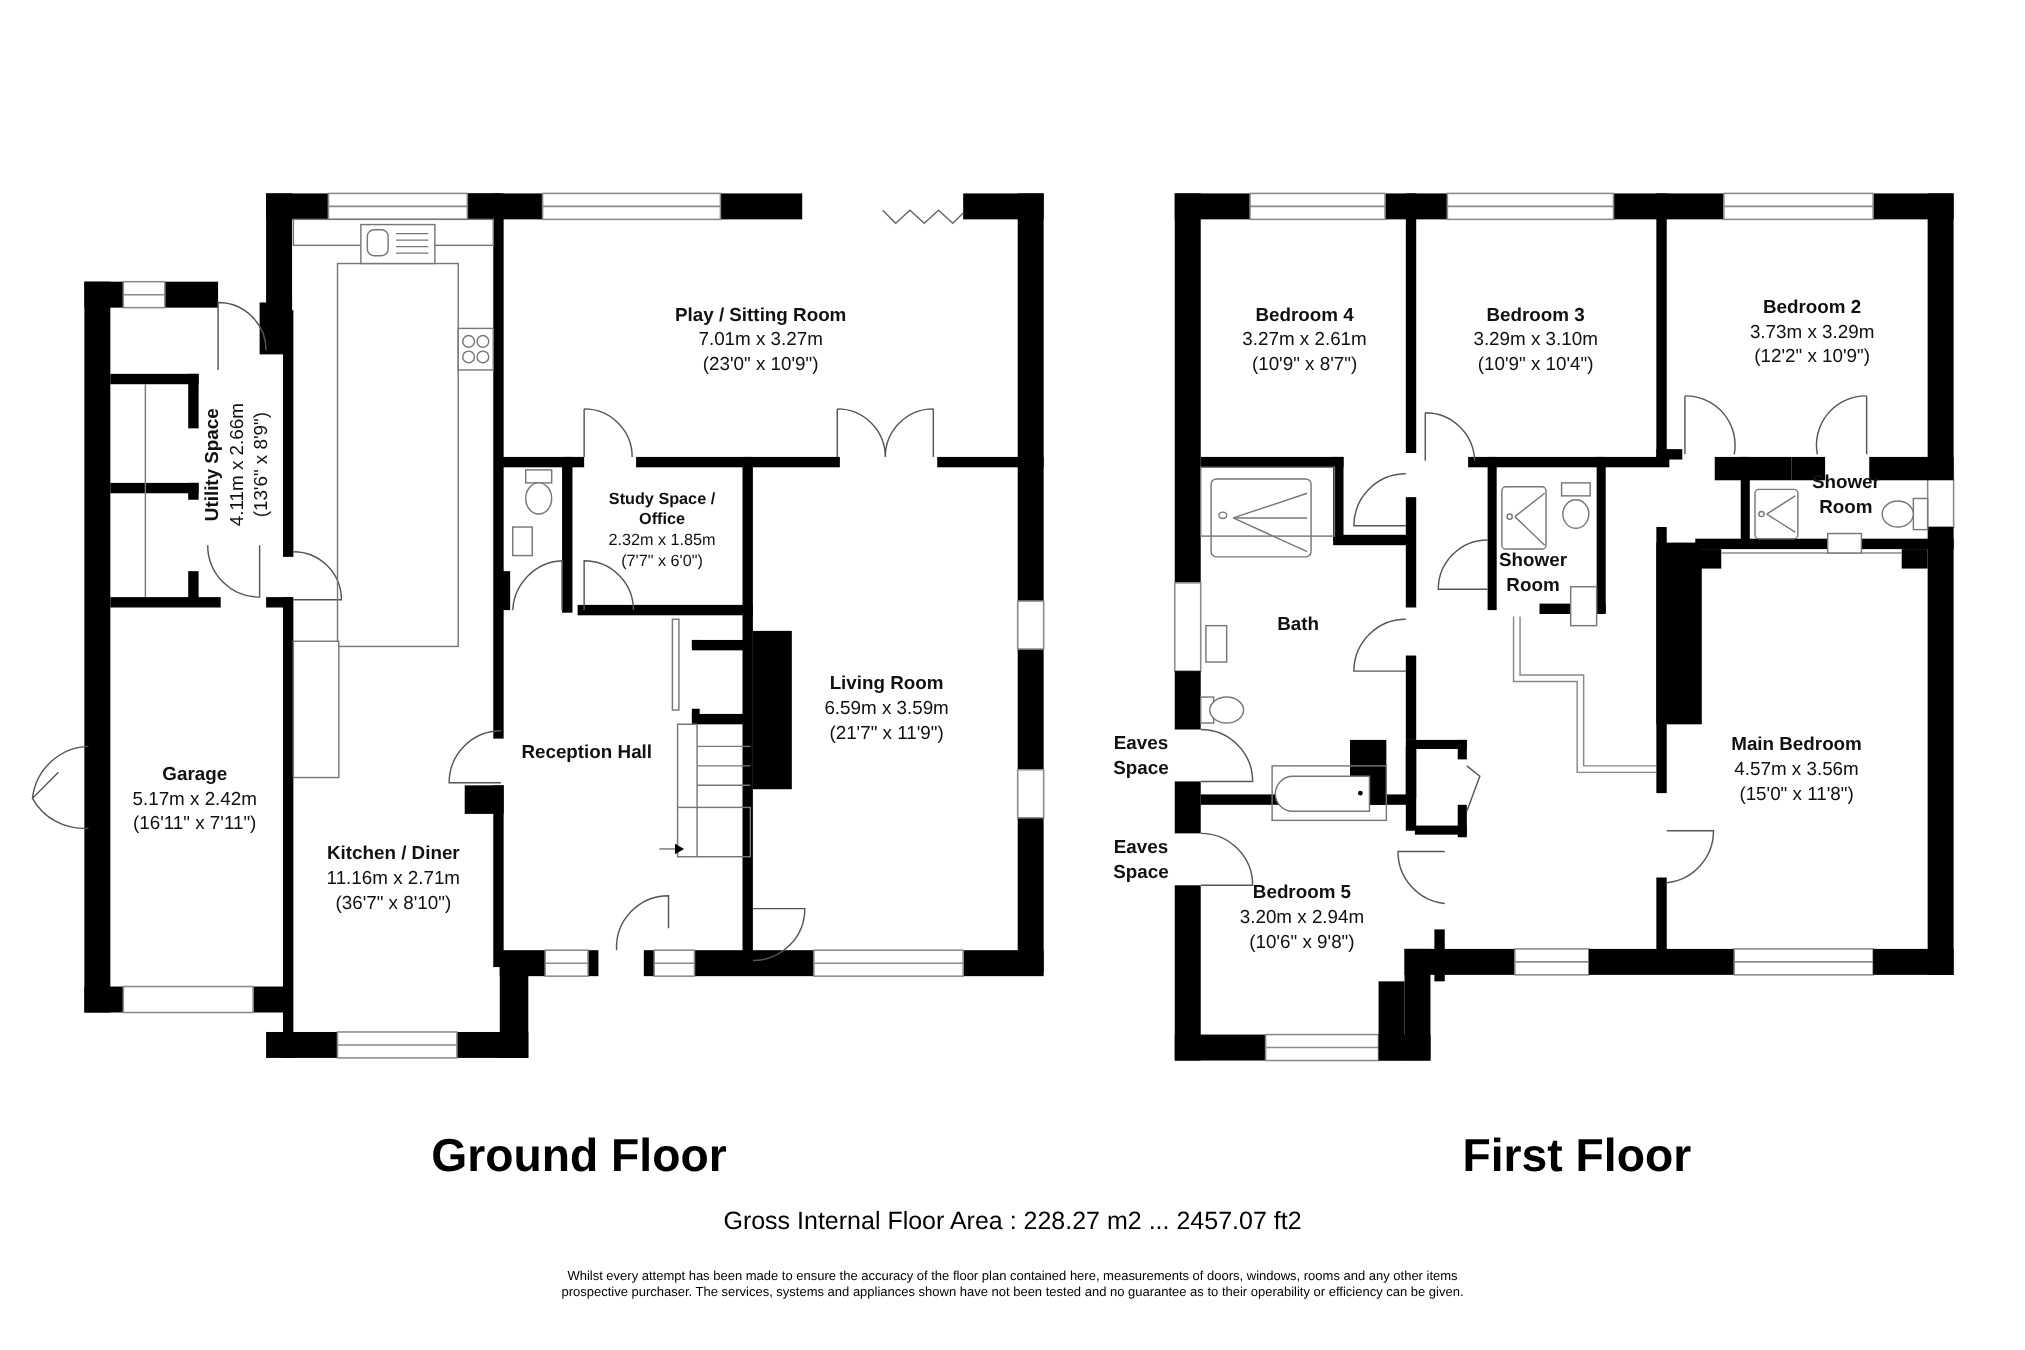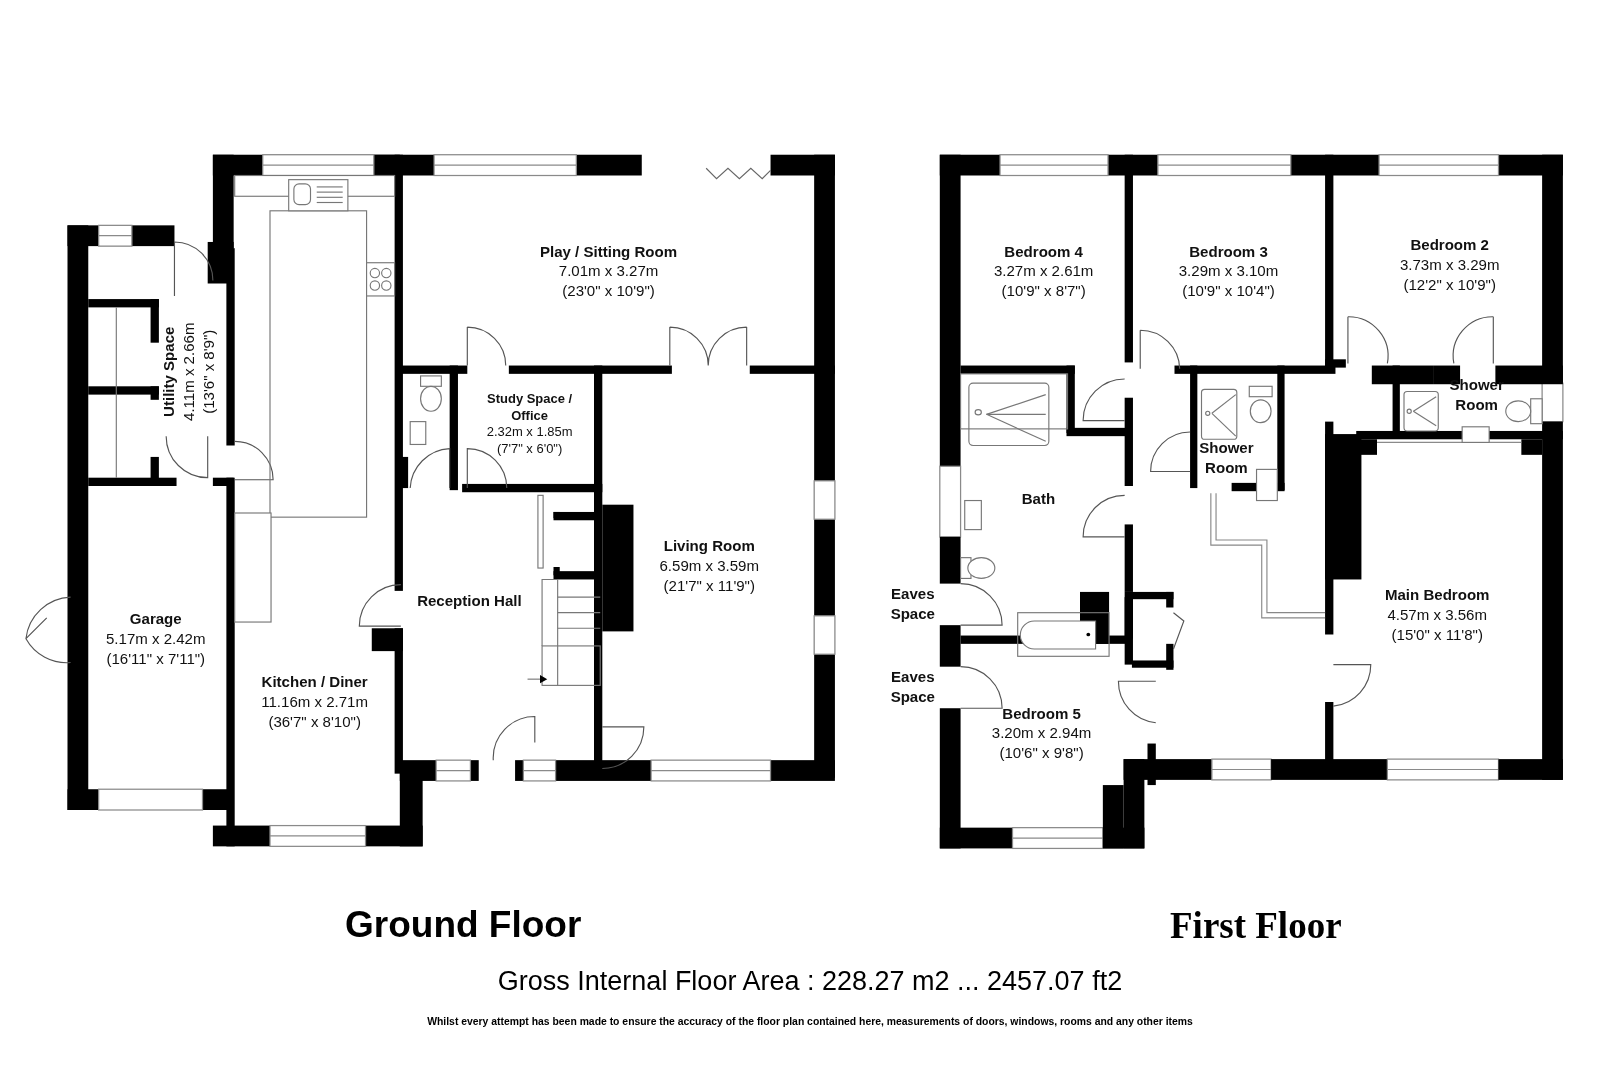--- a/index.html
+++ b/index.html
@@ -10,22 +10,22 @@
   .winline { stroke: #8a8a8a; stroke-width: 1.2; }
   .door { fill: none; stroke: #555555; stroke-width: 1.1; }
   .fix { fill: #ffffff; stroke: #777777; stroke-width: 1.1; }
   .fixline { fill: none; stroke: #777777; stroke-width: 1.1; }
   .arrow { fill: #000000; }
   .rname { font-family: "Liberation Sans", sans-serif; font-weight: bold; font-size: 14.5px; fill: #111; text-anchor: middle; }
   .rdim { font-family: "Liberation Sans", sans-serif; font-size: 14.5px; fill: #111; text-anchor: middle; }
   .rname-sm { font-family: "Liberation Sans", sans-serif; font-weight: bold; font-size: 12.5px; fill: #111; text-anchor: middle; }
   .rdim-sm { font-family: "Liberation Sans", sans-serif; font-size: 12.5px; fill: #111; text-anchor: middle; }
   .floor-title { position: absolute; font-family: "Liberation Sans", sans-serif; font-weight: bold; font-size: 37px; color: #000; white-space: nowrap; }
-  .gross { position: absolute; left: 0; width: 1620px; top: 966px; text-align: center; font-family: "Liberation Sans", sans-serif; font-size: 27px; color: #000; }
-  .disclaimer { position: absolute; left: 0; width: 1620px; top: 1015px; text-align: center; font-family: "Liberation Sans", sans-serif; font-size: 10.4px; line-height: 13px; color: #000; font-weight: bold; }
+  .gross { position: absolute; left: 0; width: 1620px; top: 966px; text-align: center; font-family: "Liberation Sans", sans-serif; font-size: 20px; color: #000; }
+  .disclaimer { position: absolute; left: 0; width: 1620px; top: 1015px; text-align: center; font-family: "Liberation Sans", sans-serif; font-size: 10.4px; line-height: 13px; color: #000; }
   .disclaimer div { white-space: nowrap; }
 </style>
 </head>
 <body>
 
 <svg id="plan" viewBox="0 0 1560 1040" preserveAspectRatio="none">
 
   <g>
 
     <rect class="wall" x="205" y="149" width="180" height="20"></rect>
@@ -364,19 +364,20 @@
     <text class="rdim" x="1384" y="597">4.57m x 3.56m</text>
     <text class="rdim" x="1384" y="616">(15'0" x 11'8")</text>
 
     <text class="rname" x="1003" y="692">Bedroom 5</text>
     <text class="rdim" x="1003" y="711">3.20m x 2.94m</text>
     <text class="rdim" x="1003" y="730">(10'6" x 9'8")</text>
   </g>
 </svg>
 
 <div class="floor-title" style="left:345px; top:904px;">Ground Floor</div>
-<div class="floor-title" style="left:1170px; top:904px;font-family:Liberation Serif, serif;">First Floor</div>
+<div class="floor-title" style="left:1170px; top:904px;">First Floor</div>
 
 <div class="gross">Gross Internal Floor Area : 228.27 m2 ... 2457.07 ft2</div>
 
 <div class="disclaimer">
   <div>Whilst every attempt has been made to ensure the accuracy of the floor plan contained here, measurements of doors, windows, rooms and any other items</div>
+  <div>prospective purchaser. The services, systems and appliances shown have not been tested and no guarantee as to their operability or efficiency can be given.</div>
 </div>
 
 </body></html>

